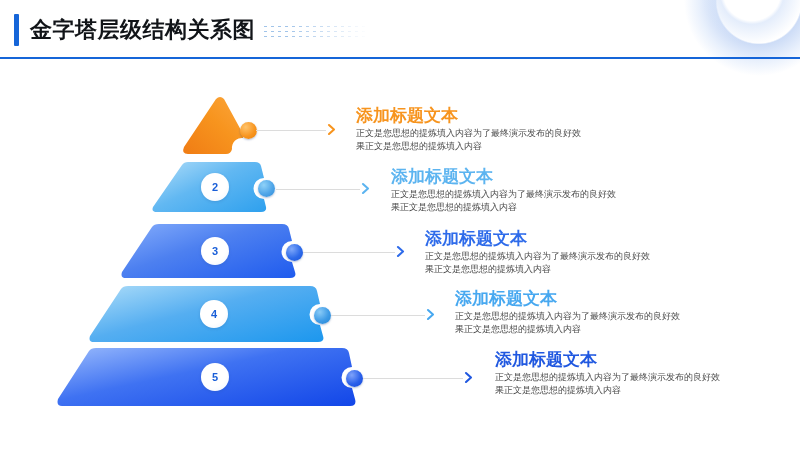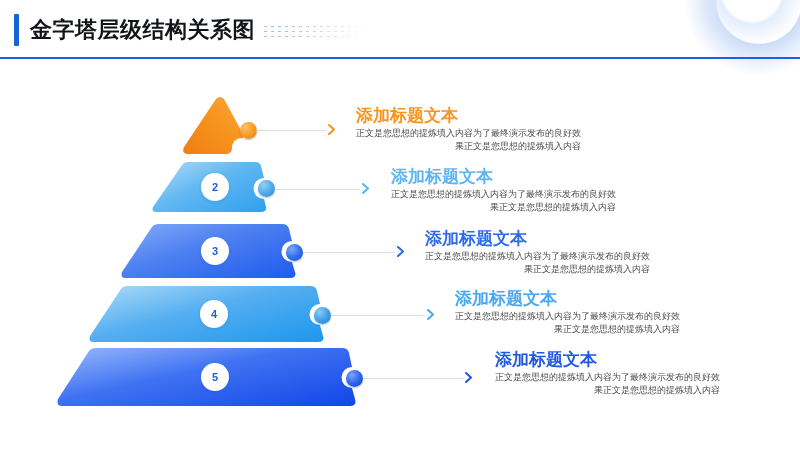--- a/index.html
+++ b/index.html
@@ -68,21 +68,21 @@
   }
 
   
   .conn{position:absolute;height:1px;background:#dcdcdc;}
   .chev{position:absolute;width:13px;height:13px;}
   .chev svg{display:block;}
 
   
   .txt{position:absolute;}
   .txt .t{font-size:17px;font-weight:bold;line-height:15px;margin:0 0 4px 0;white-space:nowrap;}
-  .txt .b{font-size:9px;color:#4b4b4b;line-height:12.5px;margin:0;text-align:right;}
+  .txt .b{font-size:9px;color:#4b4b4b;line-height:12.5px;margin:0;}
 </style>
 </head>
 <body>
 
 <div id="slide">
 
   <div class="deco-ring"></div>
   <div class="deco-ring2"></div>
 
   <div class="header">

